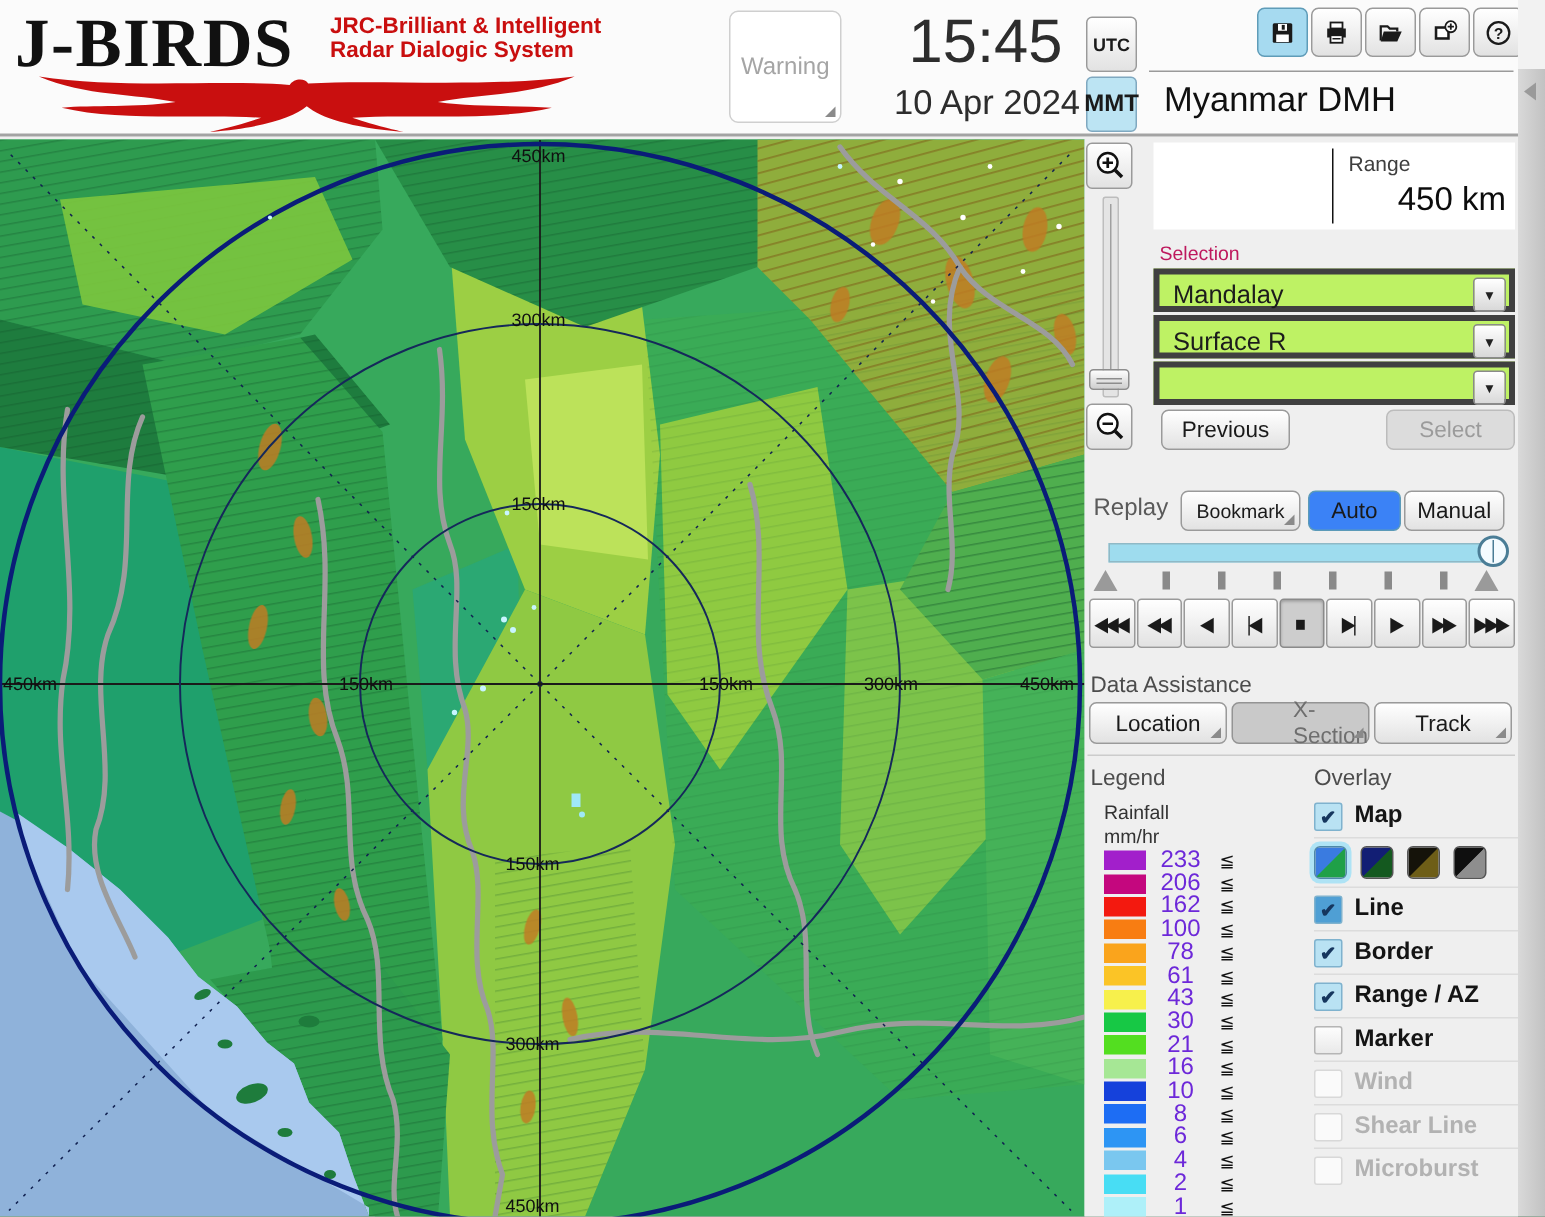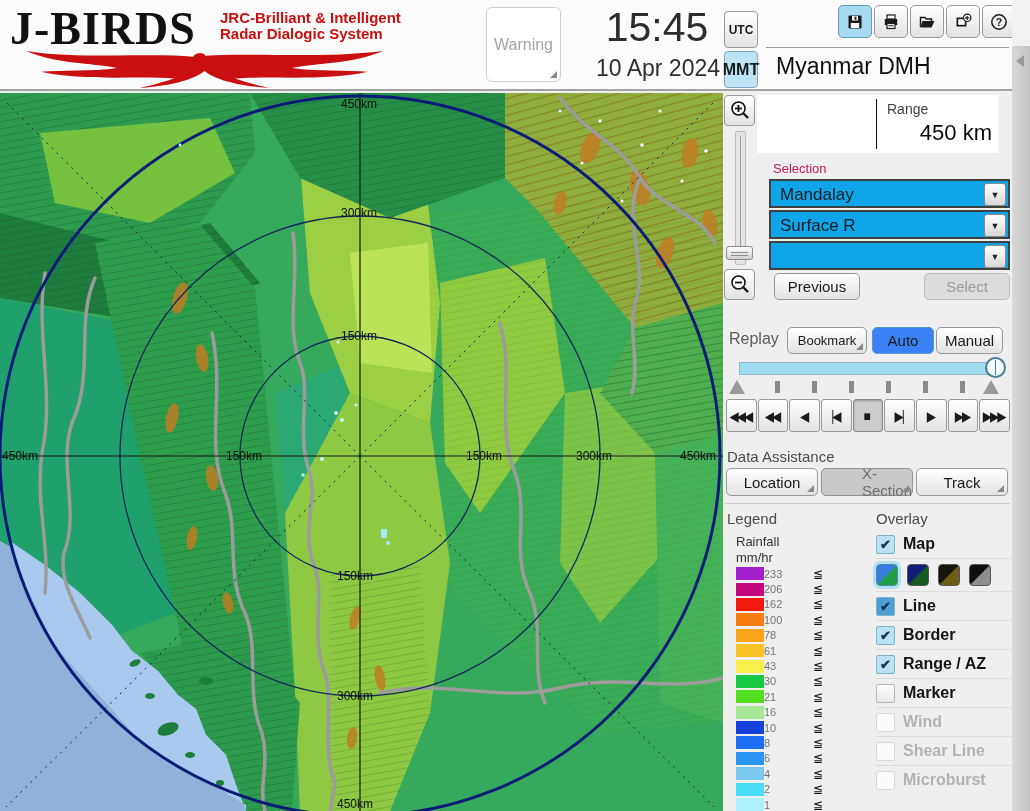--- a/index.html
+++ b/index.html
@@ -35,26 +35,26 @@
   
   #zoomstrip{position:absolute;left:0;top:0;width:34px;height:215px;}
   .zoom-btn{position:absolute;left:1px;width:31px;height:31px;border-radius:4px;}
   #zoom-in-btn{top:2px;} #zoom-out-btn{top:176px;}
   #zoom-track{position:absolute;left:12px;top:38px;width:9px;height:132px;background:#e4e4e4;border:1px solid #bdbdbd;border-radius:2px;}
   #zoom-track-line{position:absolute;left:4px;top:4px;width:1px;height:110px;background:#9f9f9f;}
   #zoom-handle{position:absolute;left:3px;top:153px;width:27px;height:14px;border-radius:3px;border:1px solid #8d8d8d;
        background:linear-gradient(#fdfdfd,#cfcfcf);box-sizing:border-box;}
   #zoom-handle::after{content:"";position:absolute;left:4px;top:5px;right:4px;height:1px;background:#8d8d8d;box-shadow:0 3px 0 #8d8d8d;}
   
-  #range-box{position:absolute;left:34px;top:2px;width:241px;height:58px;background:#fff;}
+  #range-box{position:absolute;left:46px;top:2px;width:241px;height:58px;background:#fff;}
   #range-div{position:absolute;left:119px;top:4px;width:1px;height:50px;background:#111;}
   #range-label{position:absolute;left:130px;top:6px;font-size:14px;color:#3f3f3f;}
   #range-value{position:absolute;right:6px;top:25px;font-size:22px;color:#0c0c0c;}
   #selection-label{position:absolute;left:50px;top:68px;font-size:13px;color:#be185d;text-align:right;}
-  .dropdown{position:absolute;left:46px;width:241px;height:29px;background:#0ea5e9;box-sizing:border-box;border:2px solid #404040;}
+  .dropdown{position:absolute;left:46px;width:241px;height:29px;background:#bef264;box-sizing:border-box;border:4px solid #404040;}
   .dropdown .val{position:absolute;left:9px;top:4px;font-size:17px;color:#1c1c1c;}
   .dd-btn{position:absolute;right:2px;top:2px;width:22px;height:23px;border:1px solid #8a8a8a;border-radius:3px;
        background:linear-gradient(#fff,#d8d8d8);display:flex;align-items:center;justify-content:center;font-size:9px;color:#222;box-sizing:border-box;}
   #dd-site{top:86px;} #dd-product{top:117px;} #dd-extra{top:148px;}
   #previous-btn{position:absolute;left:51px;top:180px;width:86px;height:27px;font-size:15px;}
   #select-btn{position:absolute;left:201px;top:180px;width:86px;height:27px;font-size:15px;background:#dcdcdc;color:#9b9b9b;border-color:#bcbcbc;}
   
   #replay-label{position:absolute;left:6px;top:237px;font-size:16px;color:#5a5a5a;}
   #bookmark-btn{position:absolute;left:64px;top:234px;width:80px;height:27px;font-size:13px;}
   #auto-btn{position:absolute;left:149px;top:234px;width:62px;height:27px;font-size:15px;background:#3b82f6;border-color:#5b9ab8;}
@@ -75,21 +75,21 @@
   .da-btn{position:absolute;top:375px;width:92px;height:28px;font-size:15px;}
   #da-location{left:3px;} #da-xsection{left:98px;background:#c9c9c9;color:#6e6e6e;border-color:#949494;padding-left:40px;} #da-track{left:193px;}
   #section-sep{position:absolute;left:2px;top:410px;width:285px;height:1px;background:#cccccc;}
   
   #legend-title{position:absolute;left:4px;top:417px;font-size:15px;color:#4c4c4c;}
   #legend-unit1{position:absolute;left:13px;top:441px;font-size:13px;color:#333;}
   #legend-unit2{position:absolute;left:13px;top:457px;font-size:13px;color:#333;}
   #legend-items{position:absolute;left:13px;top:473px;width:110px;}
   .legend-row{display:flex;align-items:center;height:15.4px;}
   .legend-swatch{width:28px;height:13px;}
-  .legend-val{width:46px;text-align:left;font-size:11px;color:#737373;}
+  .legend-val{width:46px;text-align:center;font-size:16px;color:#6d28d9;}
   .legend-suffix{margin-left:3px;font-size:12px;color:#111;}
   
   #overlay-title{position:absolute;left:153px;top:417px;font-size:15px;color:#4c4c4c;}
   #overlay-list{position:absolute;left:153px;top:437px;width:136px;}
   .ov-row{display:flex;align-items:center;height:28px;border-top:1px solid #dcdcdc;}
   .ov-row:first-child{border-top:none;}
   .checkbox{width:19px;height:19px;box-sizing:border-box;border:1px solid #b5b5b5;border-radius:2px;background:linear-gradient(#fdfdfd,#e9e9e9);
        display:flex;align-items:center;justify-content:center;font-size:13px;font-weight:bold;color:#16365e;}
   .ov-row.checked .checkbox{background:#b9e2f3;border-color:#7fb2ce;}
   .ov-row.disabled .checkbox{border-color:#d8d8d8;background:#fafafa;}

